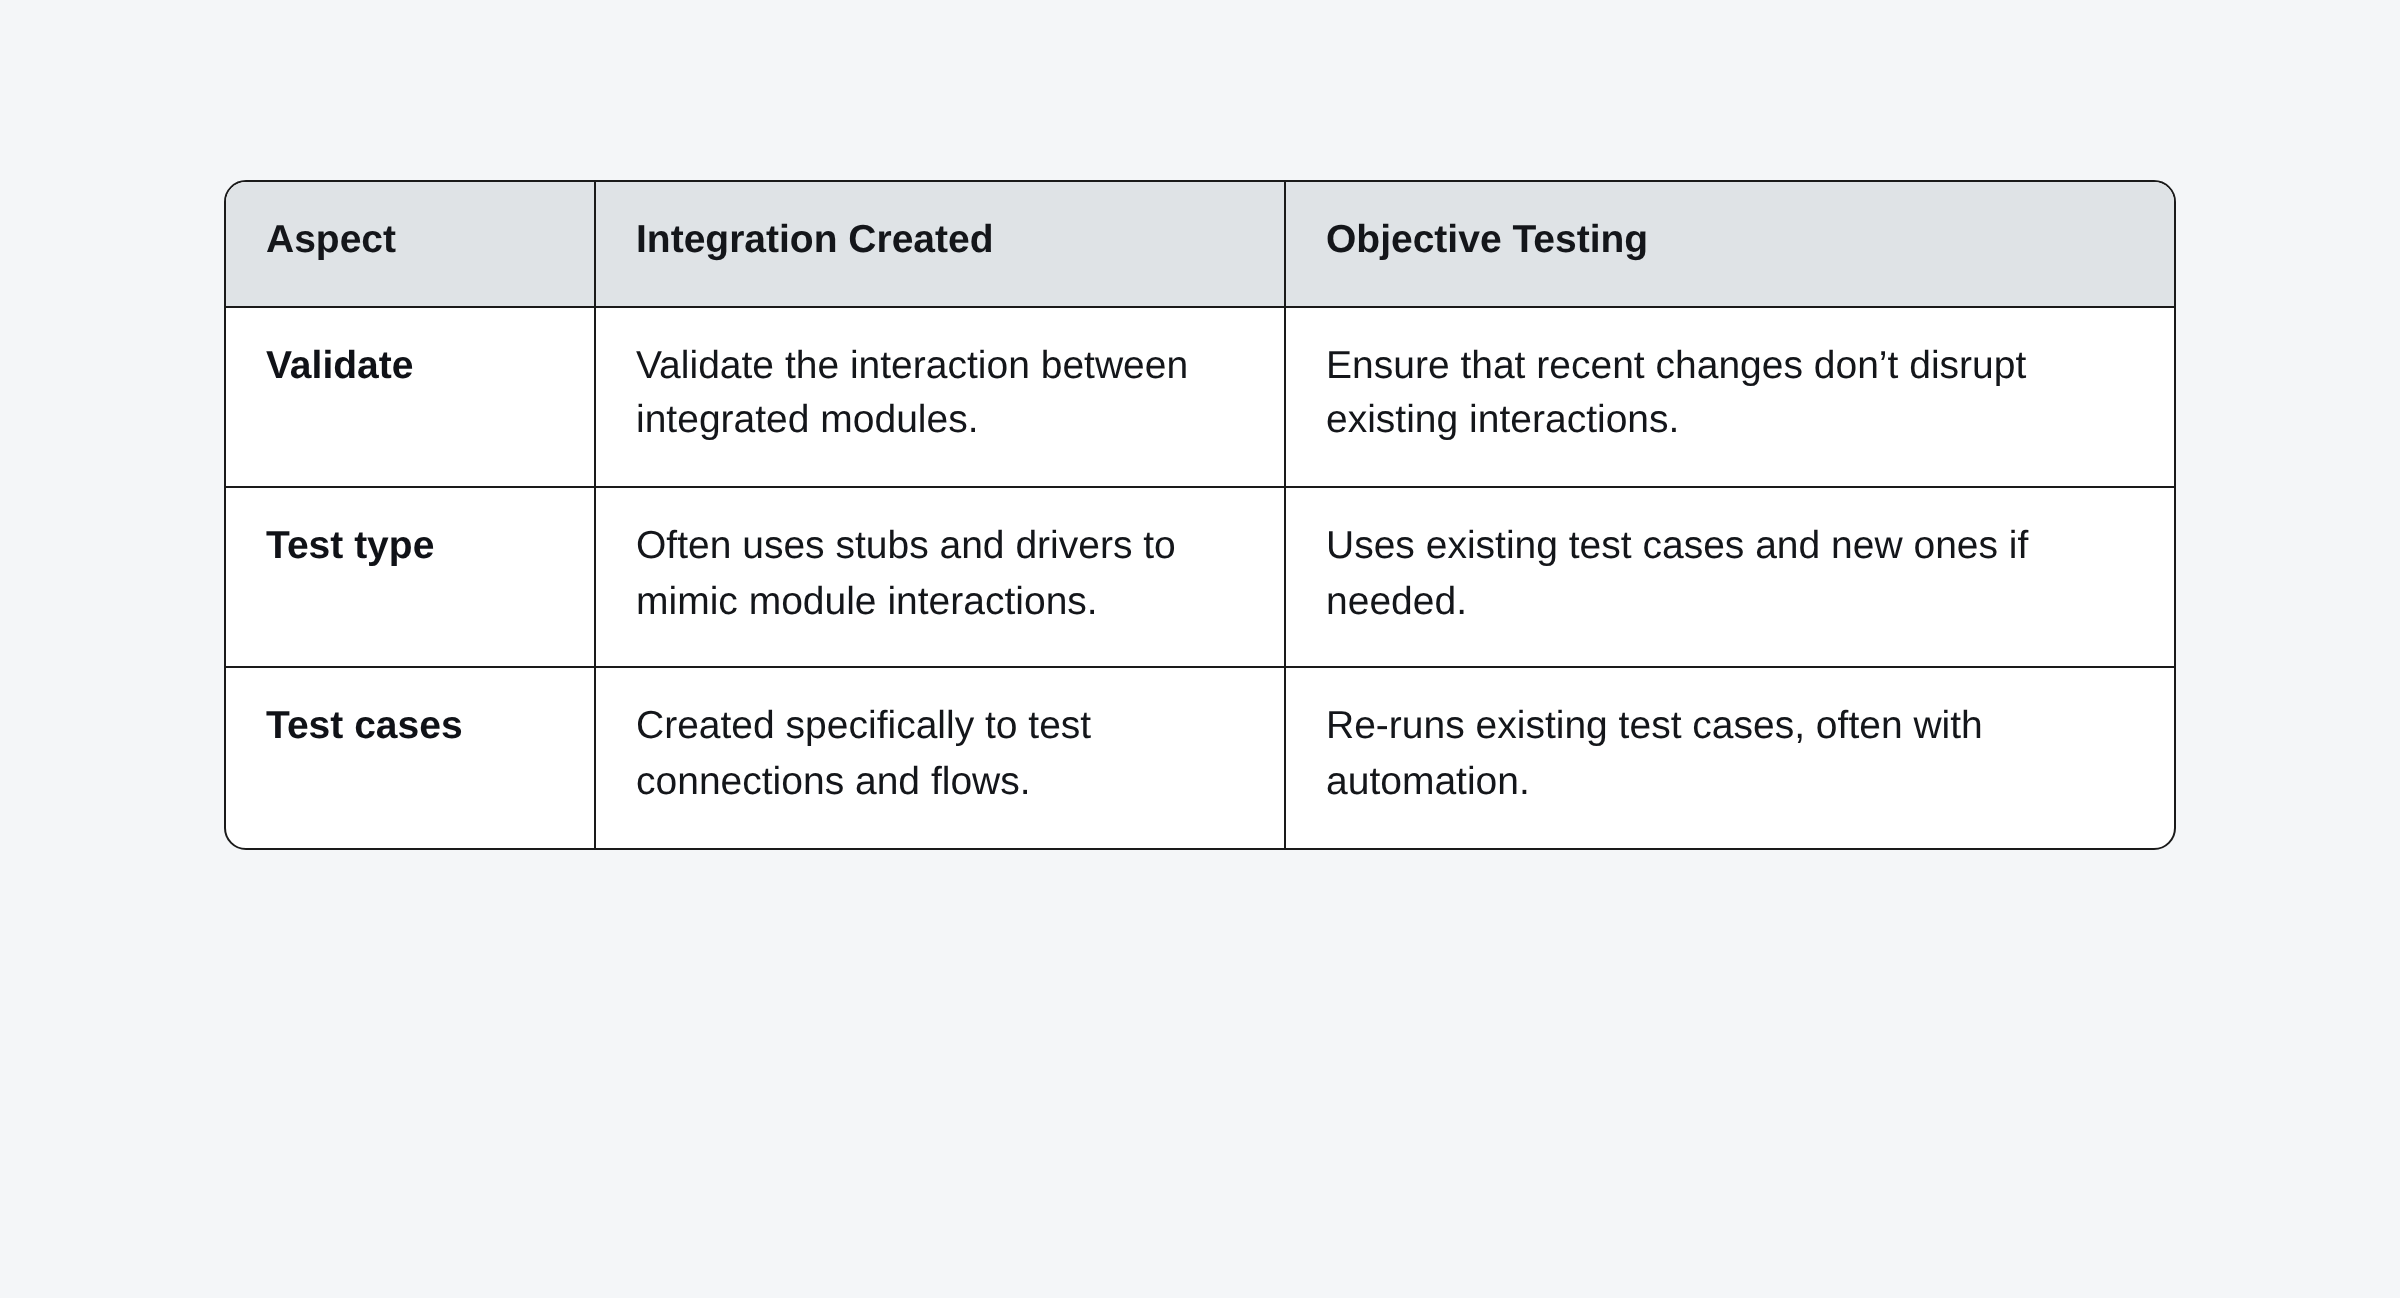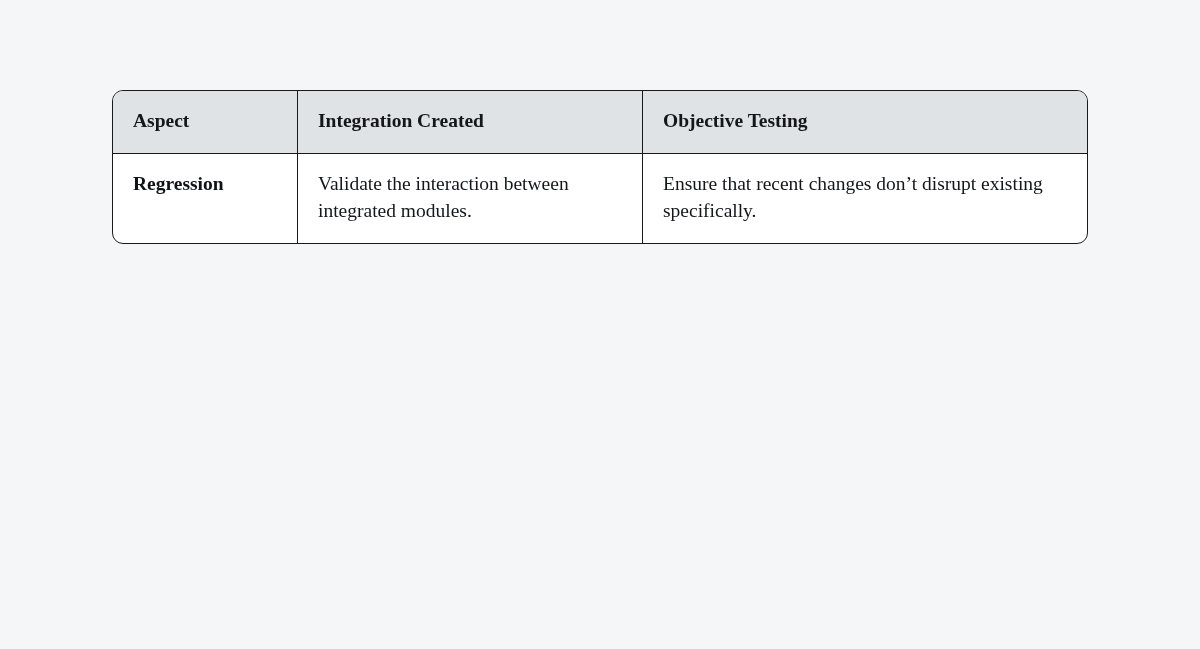--- a/index.html
+++ b/index.html
@@ -12,21 +12,20 @@
     background: #f4f6f8;
     font-family: "Liberation Sans", sans-serif;
     -webkit-font-smoothing: antialiased;
     overflow: hidden;
   }
 
   .page {
     position: relative;
     width: 1200px;
     height: 481px;
-    font-family: Liberation Serif, serif;
   }
 
   .comparison-table-wrap {
     position: absolute;
     left: 112px;
     top: 90px;
     width: 974px;
   }
 
   table.comparison-table {
@@ -97,20 +96,30 @@
       </colgroup>
       <thead>
         <tr>
           <th>Aspect</th>
           <th class="divider-left">Integration Created</th>
           <th class="divider-left">Objective Testing</th>
         </tr>
       </thead>
       <tbody>
         <tr>
-          <td class="aspect-cell">Regression</td>
+          <td class="aspect-cell">Validate</td>
           <td class="divider-left">Validate the interaction between integrated modules.</td>
-          <td class="divider-left">Ensure that recent changes don’t disrupt existing specifically.</td>
+          <td class="divider-left">Ensure that recent changes don’t disrupt existing interactions.</td>
+        </tr>
+        <tr>
+          <td class="aspect-cell">Test type</td>
+          <td class="divider-left">Often uses stubs and drivers to mimic module interactions.</td>
+          <td class="divider-left">Uses existing test cases and new ones if needed.</td>
+        </tr>
+        <tr>
+          <td class="aspect-cell">Test cases</td>
+          <td class="divider-left">Created specifically to test connections and flows.</td>
+          <td class="divider-left">Re-runs existing test cases, often with automation.</td>
         </tr>
       </tbody>
     </table>
   </div>
 </div>
 
 </body></html>

